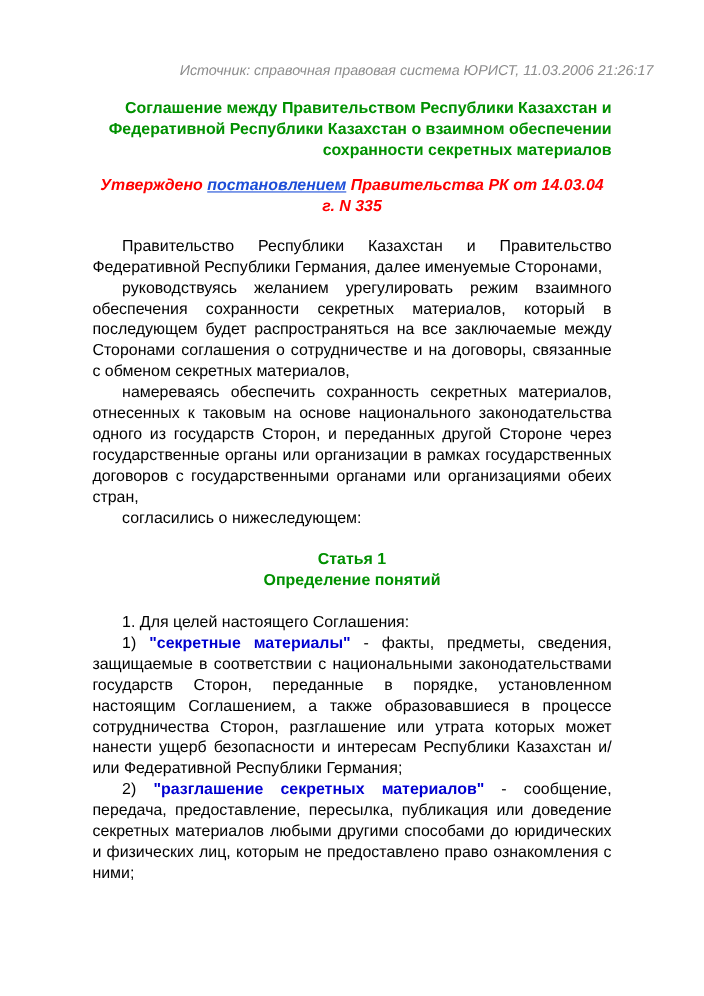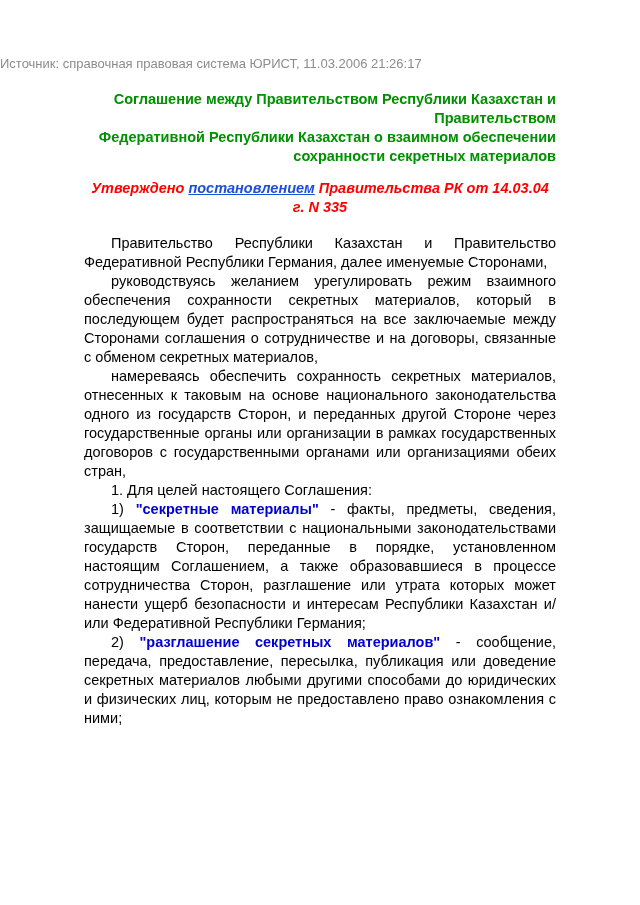--- a/index.html
+++ b/index.html
@@ -11,26 +11,27 @@
     color: #000000;
     overflow: hidden;
   }
   .page {
     width: 640px;
     height: 905px;
     padding-top: 56px;
     background: #ffffff;
   }
   .source-line {
-    text-align: left;
-    padding-right: 19px;
+    text-align: right;
+    padding-right: 46px;
     color: #8c8c8c;
     font-size: 13px;
     line-height: 16px;
     margin-bottom: 18px;
+    font-style: italic;
   }
   .content-area {
     padding: 0 84px;
   }
   .doc-title {
     color: #009000;
     font-weight: bold;
     text-align: right;
     font-size: 14.5px;
     line-height: 19px;
@@ -70,27 +71,29 @@
   .term { color: #0000d0; font-weight: bold; }
 </style>
 </head>
 <body>
 
 <div class="page">
   <div class="source-line">Источник: справочная правовая система ЮРИСТ, 11.03.2006 21:26:17</div>
   <div class="content-area">
     <div class="doc-title">
         <div>Соглашение между Правительством Республики Казахстан и</div>
-        <div>Правительством</div>
         <div>Федеративной Республики Казахстан о взаимном обеспечении</div>
         <div>сохранности секретных материалов</div>
       </div>
     <div class="approval-line"><span class="red-italic">Утверждено </span><span class="green-link">постановлением</span><span class="red-italic"> Правительства РК от 14.03.04 г. N 335</span></div>
     <div class="doc-body">
         <div class="para"><span>Правительство Республики Казахстан и Правительство Федеративной Республики Германия, далее именуемые Сторонами,</span></div>
         <div class="para"><span>руководствуясь желанием урегулировать режим взаимного обеспечения сохранности секретных материалов, который в последующем будет распространяться на все заключаемые между Сторонами соглашения о сотрудничестве и на договоры, связанные с обменом секретных материалов,</span></div>
         <div class="para"><span>намереваясь обеспечить сохранность секретных материалов, отнесенных к таковым на основе национального законодательства одного из государств Сторон, и переданных другой Стороне через государственные органы или организации в рамках государственных договоров с государственными органами или организациями обеих стран,</span></div>
+        <div class="para"><span>согласились о нижеследующем:</span></div>
+        <div class="heading"><span>Статья 1
+Определение понятий</span></div>
         <div class="para"><span>1. Для целей настоящего Соглашения:</span></div>
         <div class="para"><span>1) </span><span class="term">"секретные материалы"</span><span> - факты, предметы, сведения, защищаемые в соответствии с национальными законодательствами государств Сторон, переданные в порядке, установленном настоящим Соглашением, а также образовавшиеся в процессе сотрудничества Сторон, разглашение или утрата которых может нанести ущерб безопасности и интересам Республики Казахстан и/или Федеративной Республики Германия;</span></div>
         <div class="para"><span>2) </span><span class="term">"разглашение секретных материалов"</span><span> - сообщение, передача, предоставление, пересылка, публикация или доведение секретных материалов любыми другими способами до юридических и физических лиц, которым не предоставлено право ознакомления с ними;</span></div>
       </div>
   </div>
 </div>
 
 </body></html>

